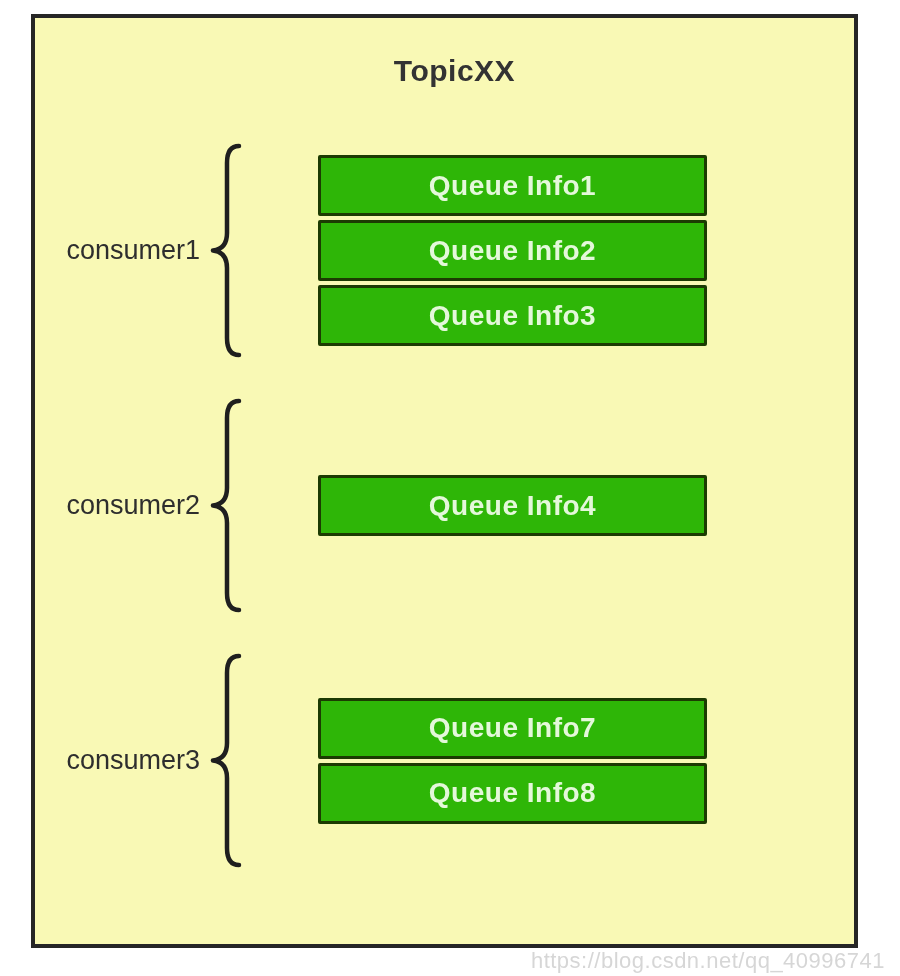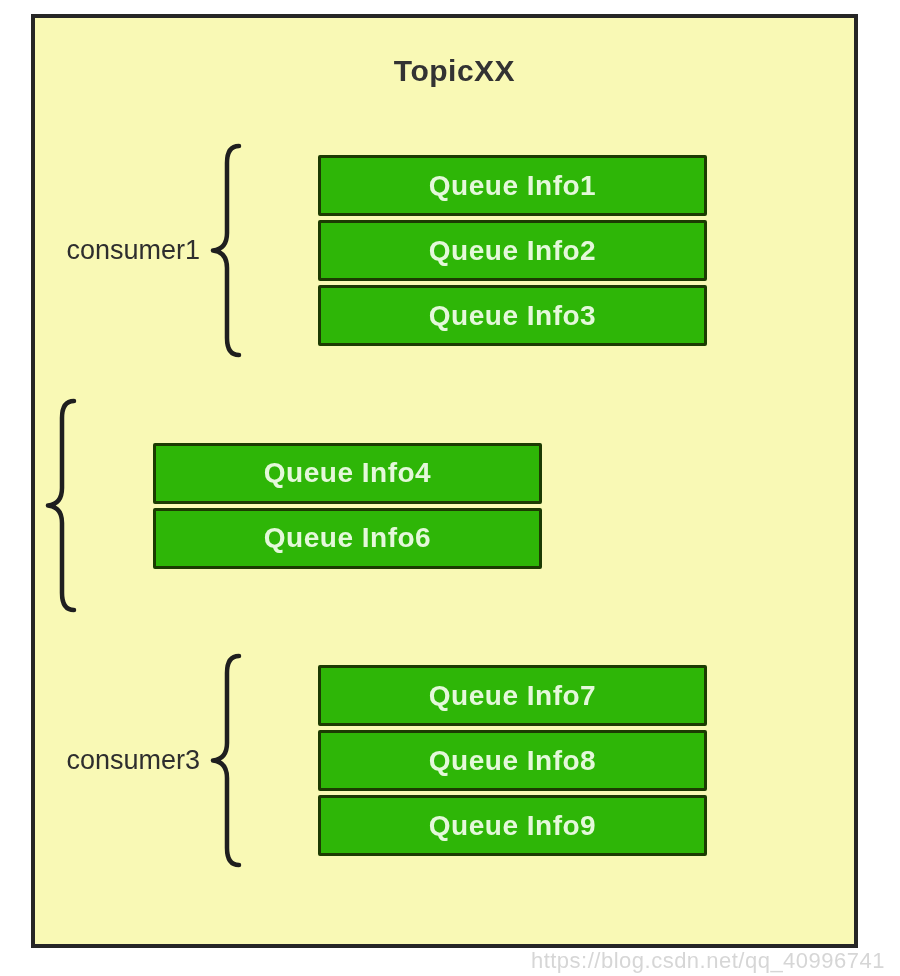--- a/index.html
+++ b/index.html
@@ -101,36 +101,35 @@
       <path d="M 31 3 Q 19 3 19 20 L 19 90 Q 19 106 5 107.5 Q 19 109 19 125 L 19 195 Q 19 212 31 212" stroke="#1f1f1f" stroke-width="4.5" fill="none" stroke-linecap="round" stroke-linejoin="round"></path>
     </svg>
     <div class="queues">
             <div class="queue">Queue Info1</div>
             <div class="queue">Queue Info2</div>
             <div class="queue">Queue Info3</div>
           </div>
   </div>
 
   <div class="group">
+    <div class="consumer-label">consumer2</div>
     <svg class="brace" viewBox="0 0 38 215" fill="none" xmlns="http://www.w3.org/2000/svg">
       <path d="M 31 3 Q 19 3 19 20 L 19 90 Q 19 106 5 107.5 Q 19 109 19 125 L 19 195 Q 19 212 31 212" stroke="#1f1f1f" stroke-width="4.5" fill="none" stroke-linecap="round" stroke-linejoin="round"></path>
     </svg>
     <div class="queues">
             <div class="queue">Queue Info4</div>
-            <div class="queue">Queue Info6</div>
           </div>
   </div>
 
   <div class="group">
     <div class="consumer-label">consumer3</div>
     <svg class="brace" viewBox="0 0 38 215" fill="none" xmlns="http://www.w3.org/2000/svg">
       <path d="M 31 3 Q 19 3 19 20 L 19 90 Q 19 106 5 107.5 Q 19 109 19 125 L 19 195 Q 19 212 31 212" stroke="#1f1f1f" stroke-width="4.5" fill="none" stroke-linecap="round" stroke-linejoin="round"></path>
     </svg>
     <div class="queues">
             <div class="queue">Queue Info7</div>
             <div class="queue">Queue Info8</div>
-            <div class="queue">Queue Info9</div>
           </div>
   </div>
 </div>
   </div>
   <div class="watermark">https://blog.csdn.net/qq_40996741</div>
 </div>
 
 </body></html>

